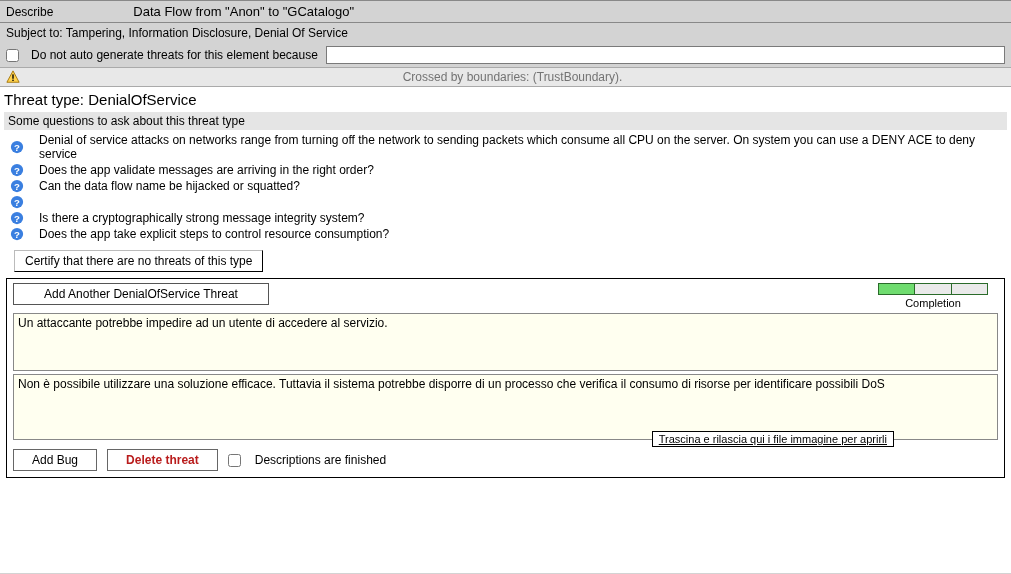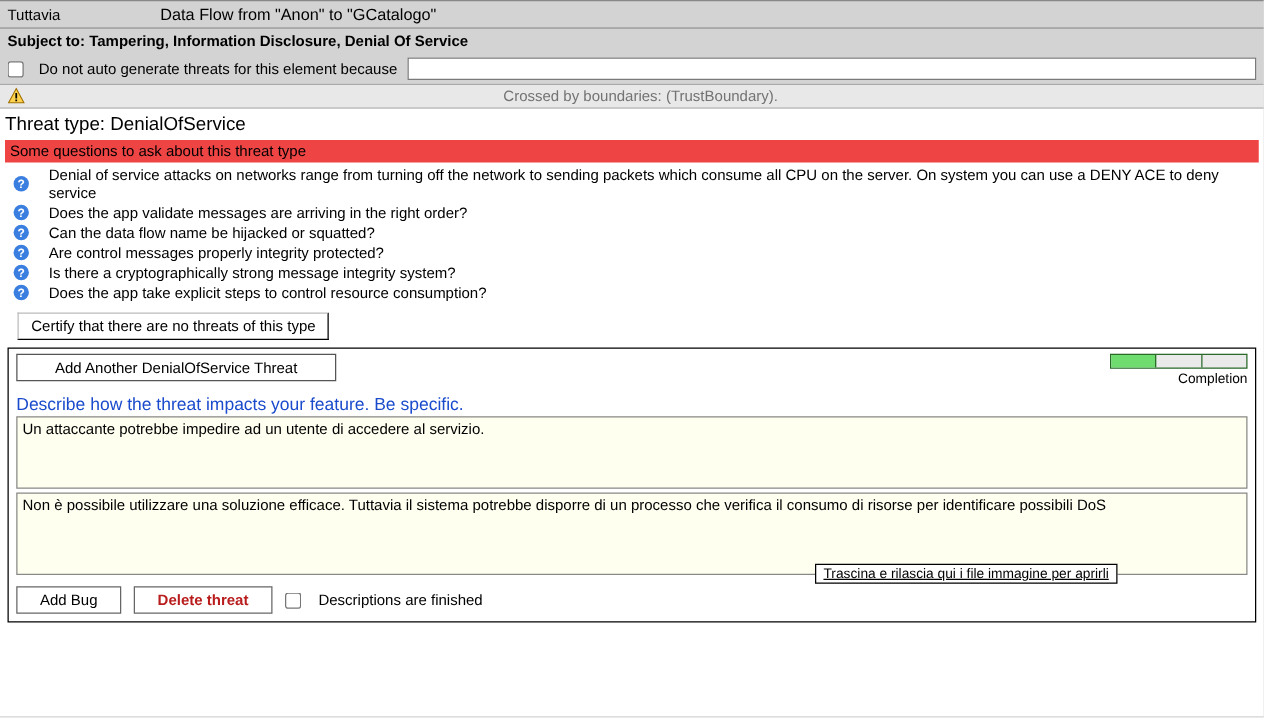--- a/index.html
+++ b/index.html
@@ -19,21 +19,20 @@
     border-bottom: 1px solid #888;
     padding: 3px 6px;
     display: flex;
     align-items: center;
     gap: 80px;
   }
   .header-bar .title { font-size: 13px; }
   .subject-row {
     background: #d3d3d3;
     padding: 3px 6px;
-    font-weight: bold;
   }
   .auto-gen-row {
     background: #d3d3d3;
     padding: 3px 6px;
     display: flex;
     align-items: center;
     gap: 8px;
   }
   .auto-gen-row input[type="text"] {
     flex: 1;
@@ -64,21 +63,21 @@
     background: #fff;
     padding: 2px 4px 16px 4px;
     height: calc(100% - 88px);
     overflow: hidden;
   }
   .threat-type {
     font-size: 15px;
     padding: 2px 0 4px 0;
   }
   .questions-header {
-    background: #ef4444;
+    background: #e5e5e5;
     padding: 2px 4px;
   }
   .questions-list {
     padding: 2px 0;
   }
   .q-row {
     display: flex;
     align-items: center;
     padding: 1px 0;
   }
@@ -119,21 +118,21 @@
   .add-another-btn {
     background: #fff;
     border: 1px solid #555;
     padding: 3px 30px;
     font-size: 12px;
     cursor: pointer;
   }
   .completion-box {
     display: flex;
     flex-direction: column;
-    align-items: flex-end;
+    align-items: center;
     width: 130px;
   }
   .progress {
     width: 110px;
     height: 12px;
     border: 1px solid #2a6b2a;
     display: flex;
     background: #eaeaea;
   }
   .progress .seg {
@@ -193,21 +192,21 @@
   }
   input[type="checkbox"]{
     width:13px;height:13px;margin:0 4px 0 0;vertical-align:middle;
   }
   svg { display:block; }
 </style>
 </head>
 <body>
 
 <div class="header-bar">
-  <span class="cmd">Tuttavia</span>
+  <span class="cmd">Describe</span>
   <span class="title">Data Flow from "Anon" to "GCatalogo"</span>
 </div>
 
 <div class="subject-row">
   <span>Subject to: Tampering, Information Disclosure, Denial Of Service</span>
 </div>
 
 <div class="auto-gen-row">
   <input type="checkbox" style="">
   <span>Do not auto generate threats for this element because</span>
@@ -259,21 +258,20 @@
         </span>
       <span>Can the data flow name be hijacked or squatted?</span>
     </div>
     <div class="q-row">
       <span class="q-icon">
           <svg viewBox="0 0 16 16">
             <circle cx="8" cy="8" r="7" fill="#3a7fe0"></circle>
             <text x="8" y="12" text-anchor="middle" font-size="11" fill="#fff" font-weight="bold">?</text>
           </svg>
         </span>
-      <span>Are control messages properly integrity protected?</span>
     </div>
     <div class="q-row">
       <span class="q-icon">
           <svg viewBox="0 0 16 16">
             <circle cx="8" cy="8" r="7" fill="#3a7fe0"></circle>
             <text x="8" y="12" text-anchor="middle" font-size="11" fill="#fff" font-weight="bold">?</text>
           </svg>
         </span>
       <span>Is there a cryptographically strong message integrity system?</span>
     </div>
@@ -296,21 +294,20 @@
       <div class="completion-box">
         <div class="progress">
           <div class="seg fill"></div>
             <div class="seg"></div>
             <div class="seg"></div>
         </div>
         <div class="lbl">Completion</div>
       </div>
     </div>
 
-    <div class="section-label">Describe how the threat impacts your feature.  Be specific.</div>
     <textarea class="textbox impact" style="">Un attaccante potrebbe impedire ad un utente di accedere al servizio.</textarea>
 
     <textarea class="textbox solution" style="">Non è possibile utilizzare una soluzione efficace. Tuttavia il sistema potrebbe disporre di un processo che verifica il consumo di risorse per identificare possibili DoS</textarea>
 
     <div class="bottom-row">
       <button>Add Bug</button>
       <button class="disabled">Delete threat</button>
       <input type="checkbox" style="">
       <span>Descriptions are finished</span>
       <span class="spacer"></span>

